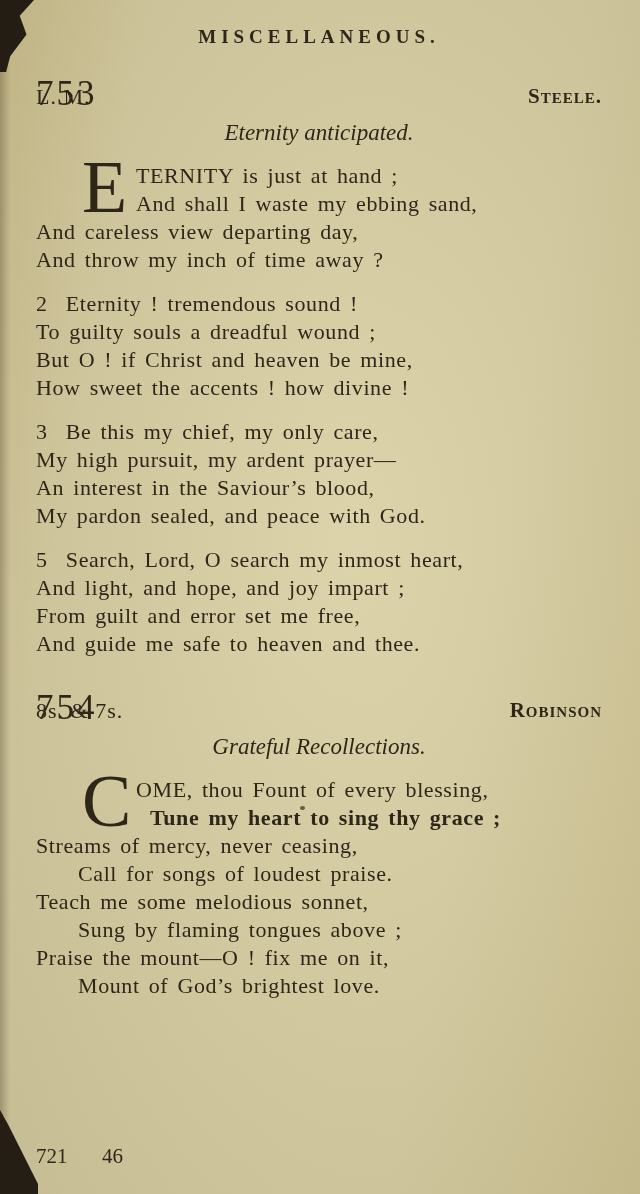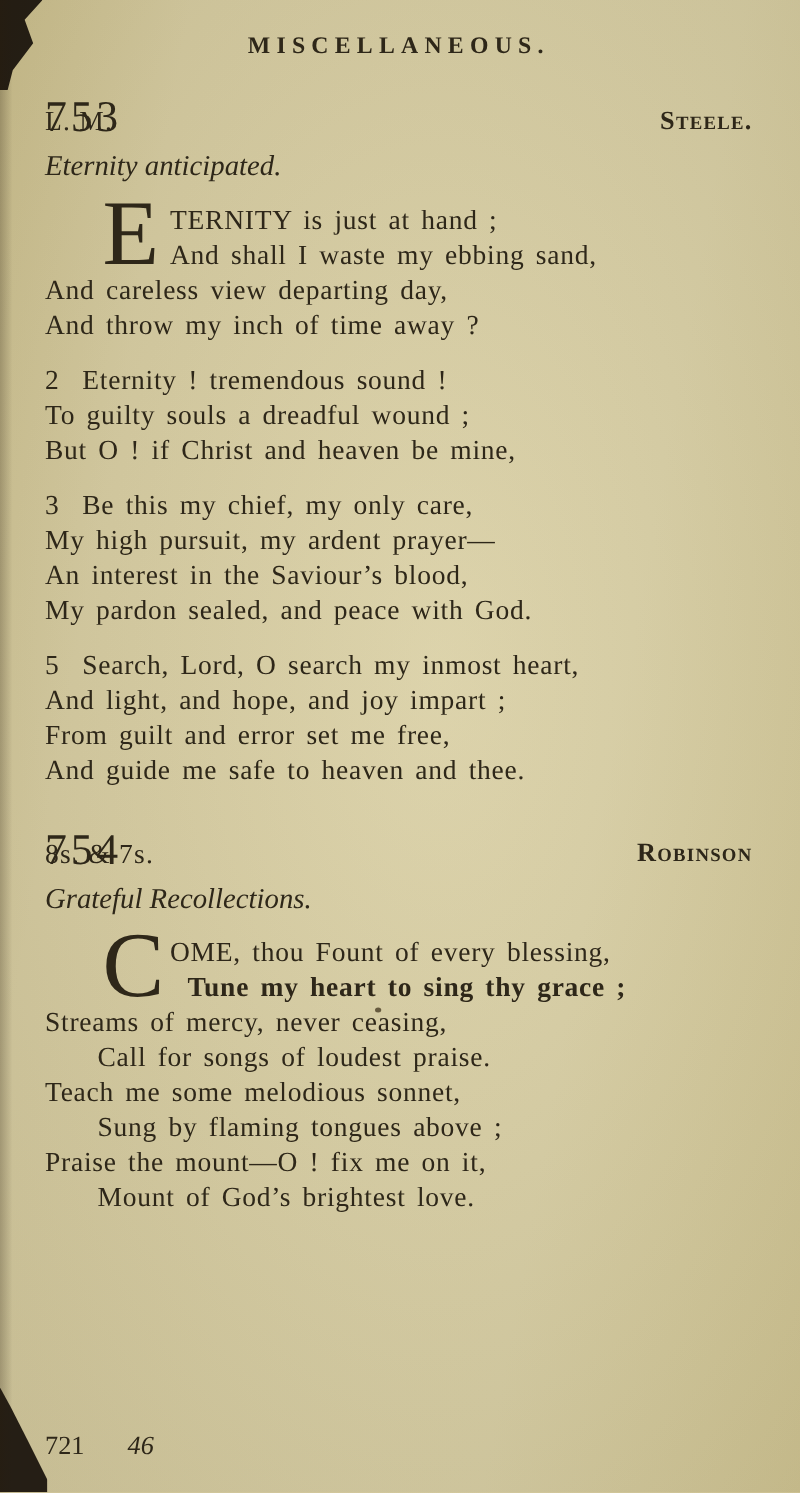--- a/index.html
+++ b/index.html
@@ -33,20 +33,21 @@
     text-align:left; font-size:22px; letter-spacing:1px;
   }
   .hymn-author {
     position:absolute; right:0; bottom:5px;
     font-variant:small-caps; font-weight:600;
     font-size:21px; letter-spacing:1px;
   }
 
   .hymn-title {
     margin-top:6px;
+    text-align:center;
     font-style:italic;
     font-size:23px;
   }
 
   .verse {
     position:relative;
     margin-top:16px;
     font-size:22px;
     line-height:28px;
     letter-spacing:0.6px;
@@ -61,21 +62,21 @@
     position:absolute;
     left:46px; top:-12px;
     font-size:74px;
     line-height:1;
     letter-spacing:0;
   }
 
   .hymn + .hymn { margin-top:26px; }
 
   .footer { position:absolute; bottom:22px; left:36px; right:36px; height:28px; font-size:21px; }
-  .footer .sig { position:absolute; left:66px;font-style:italic; }
+  .footer .sig { position:absolute; left:66px; }
   .footer .pageno { position:absolute; left:0; right:0; }
 
   
   .artifact { position:absolute; background:#17100a; }
   .artifact-tl {
     top:0; left:0; width:34px; height:72px;
     clip-path:polygon(0 0, 100% 0, 58% 22%, 78% 48%, 30% 78%, 18% 100%, 0 100%);
     opacity:0.92;
   }
   .artifact-bl {
@@ -116,20 +117,21 @@
       <div class="line beside-cap">TERNITY is just at hand ;</div>
       <div class="line beside-cap">And shall I waste my ebbing sand,</div>
       <div class="line">And careless view departing day,</div>
       <div class="line">And throw my inch of time away ?</div>
     </div>
 
     <div class="verse">
       <div class="line">2&nbsp; Eternity ! tremendous sound !</div>
       <div class="line">To guilty souls a dreadful wound ;</div>
       <div class="line">But O ! if Christ and heaven be mine,</div>
+      <div class="line">How sweet the accents ! how divine !</div>
     </div>
 
     <div class="verse">
       <div class="line">3&nbsp; Be this my chief, my only care,</div>
       <div class="line">My high pursuit, my ardent prayer—</div>
       <div class="line">An interest in the Saviour’s blood,</div>
       <div class="line">My pardon sealed, and peace with God.</div>
     </div>
 
 

